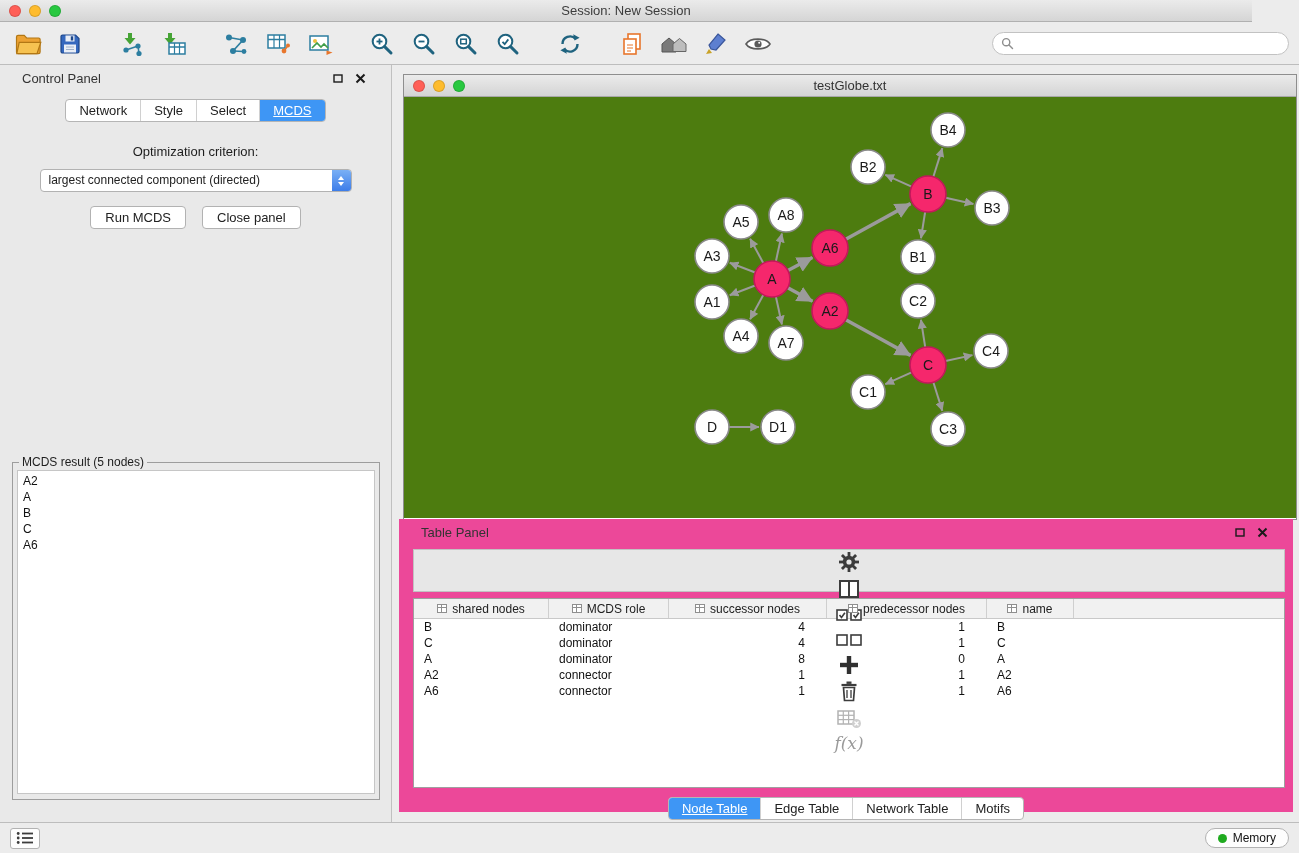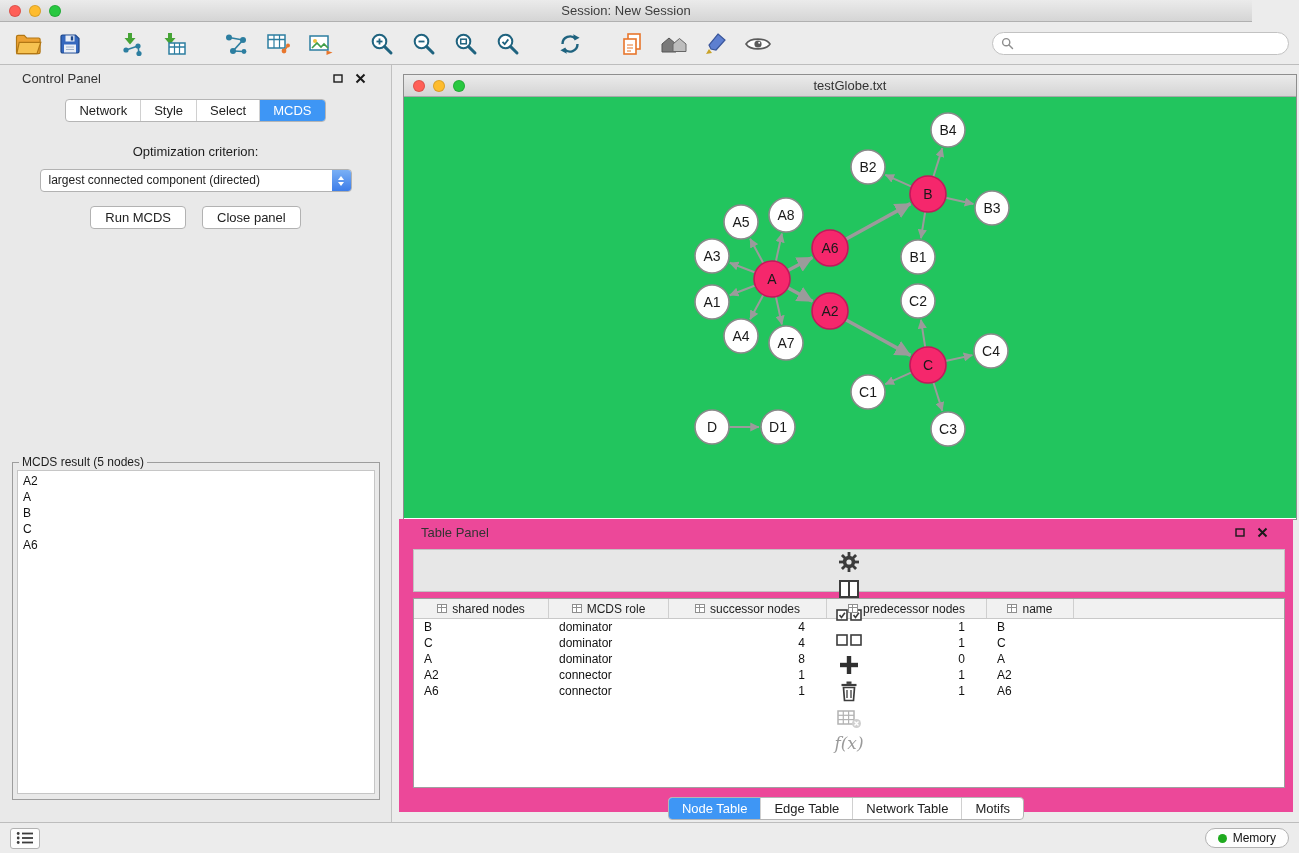--- a/index.html
+++ b/index.html
@@ -27,21 +27,21 @@
   
   .control-panel { position:absolute; left:0; top:65px; width:392px; height:757px; background:#e9e9e9;
     border-right:1px solid #c0c0c0; }
   .panel-header { height:26px; display:flex; align-items:center; padding:0 22px; font-size:13px; color:#333; }
   .panel-header .spacer { flex:1; }
   .winctl { width:18px; height:18px; display:flex; align-items:center; justify-content:center; margin-left:4px; }
   .tabs-row { display:flex; justify-content:center; margin-top:8px; }
   .segmented { display:inline-flex; background:#fff; border:1px solid #b5b5b5; border-radius:4px; overflow:hidden; }
   .segment { padding:3px 13px; font-size:13px; color:#222; border-left:1px solid #d0d0d0; white-space:nowrap; }
   .segment:first-child { border-left:none; }
-  .segment.selected { background:#3e96f5; color:#fff; }
+  .segment.selected { background:#3e96f5; color:#fff;text-decoration:underline; }
   .opt-label { text-align:center; margin-top:22px; font-size:13px; color:#1d1d1d; }
   .dropdown { margin:10px auto 0; width:312px; height:23px; background:#fff; border:1px solid #b2b2b2;
     border-radius:4px; display:flex; align-items:stretch; }
   .dropdown .value { flex:1; padding:0 8px; font-size:12px; line-height:21px; white-space:nowrap; overflow:hidden; }
   .stepper { width:19px; background:linear-gradient(#7ab0f5,#3d7de9); border-radius:0 3px 3px 0;
     display:flex; flex-direction:column; align-items:center; justify-content:center; gap:2px; }
   .arr-up { width:0;height:0;border-left:3.5px solid transparent;border-right:3.5px solid transparent;border-bottom:4px solid #fff; }
   .arr-dn { width:0;height:0;border-left:3.5px solid transparent;border-right:3.5px solid transparent;border-top:4px solid #fff; }
   .cp-buttons { display:flex; justify-content:center; gap:16px; margin-top:14px; }
   .btn { background:#fff; border:1px solid #b2b2b2; border-radius:4px; padding:3px 14px; font-size:13px; color:#222; }
@@ -50,21 +50,21 @@
   fieldset.result legend { font-size:12px; padding:0 3px; margin-left:2px; color:#1d1d1d; }
   .result-box { width:100%; height:100%; background:#fff; border:1px solid #c6c6c6; overflow:auto; padding:2px 5px; }
   .result-item { font-size:12px; line-height:16px; color:#111; }
 
   
   .network-window { position:absolute; left:403px; top:65px; width:894px; height:446px;
     border:1px solid #8e8e8e; background:#fff;margin-top:9px; }
   .nw-titlebar { height:22px; background:linear-gradient(#ebebeb,#d4d4d4); border-bottom:1px solid #a8a8a8; position:relative; }
   .nw-titlebar .lights { top:5px; }
   .nw-title { width:100%; text-align:center; line-height:21px; font-size:13px; color:#333; }
-  .nw-canvas { position:relative; width:100%; height:421px; background:#22c55e; overflow:hidden; }
+  .nw-canvas { position:relative; width:100%; height:421px; background:#4d7c0f; overflow:hidden; }
   svg.graph text { font-family:"Liberation Sans","DejaVu Sans",sans-serif; }
 
   
   .table-panel { position:absolute; left:399px; top:519px; width:894px; height:293px; background:#ec4899; }
   .tp-toolbar { margin:4px 8px 0 14px; height:43px; background:#e7e7e7; border:1px solid #c2c2c2;
     display:flex; align-items:center; padding:0 8px; gap:3px;flex-direction:column; }
   .tp-btn { width:36px; height:34px; display:flex; align-items:center; justify-content:center; }
   .fx { font-family:"DejaVu Serif","Liberation Serif",serif; font-style:italic; font-size:17px; color:#9a9a9a; }
   .tp-table { margin:6px 8px 0 14px; background:#fff; border:1px solid #9f9f9f; height:190px; overflow:hidden; }
   .thead { display:flex; background:#f1f1f1; border-bottom:1px solid #c9c9c9; height:20px; }

